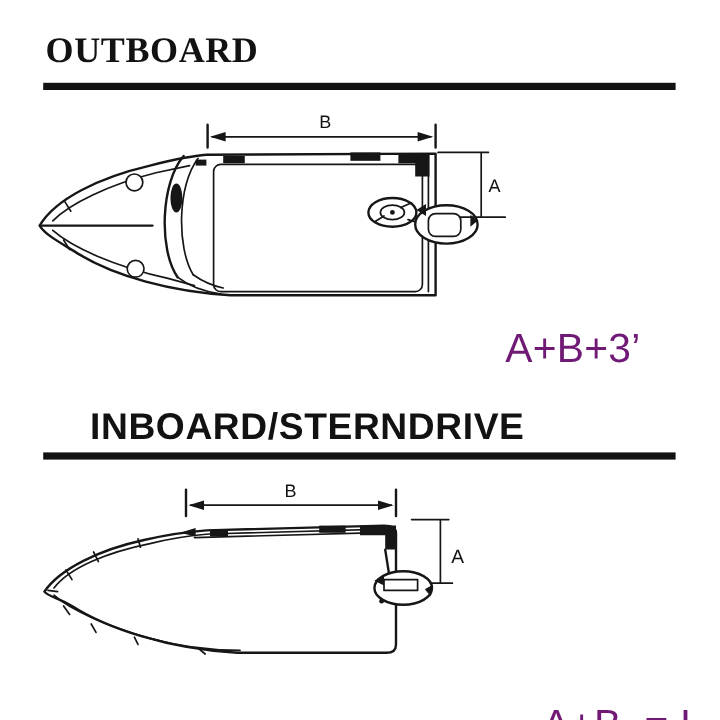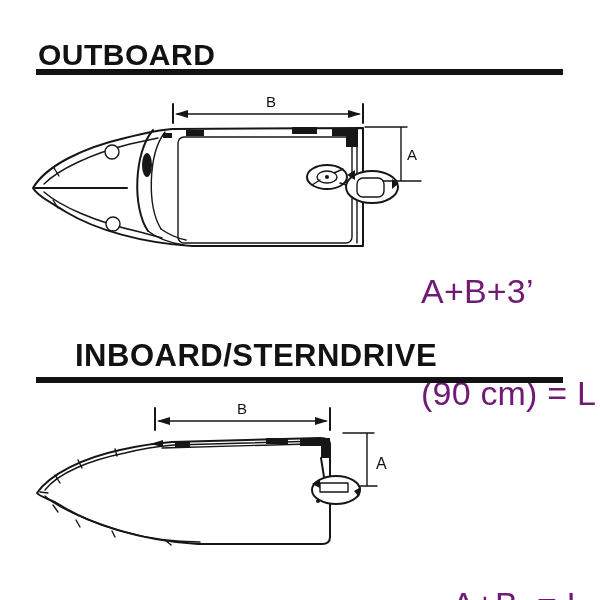--- a/index.html
+++ b/index.html
@@ -4,21 +4,21 @@
 <style>
   html,body{margin:0;padding:0;background:#fff;}
   .canvas{
     position:relative;width:600px;height:600px;background:#ffffff;
     font-family:"Liberation Sans", sans-serif;color:#121212;overflow:hidden;
   }
   .sec-title{
     position:absolute;left:38px;margin:0;font-weight:700;color:#121212;
     font-size:30px;letter-spacing:.5px;line-height:1;white-space:nowrap;
   }
-  #outboard-title{top:40px;}
+  #outboard-title{top:28px;font-family:Liberation Serif, serif;}
   #inboard-title{top:340px;font-size:31px;margin-left:37px;}
   .title-rule{position:absolute;left:36px;width:527px;height:6px;background:#121212;}
   #outboard-rule{top:69px;}
   #inboard-rule{top:377px;}
   .diagram{position:absolute;left:0;}
   #outboard-svg{top:85px;width:600px;height:195px;}
   #inboard-svg{top:395px;width:600px;height:175px;}
   .formula{
     position:absolute;font-size:34px;line-height:34px;color:#701a75;
     letter-spacing:.2px;white-space:pre;
@@ -94,21 +94,20 @@
     </g>
 
     <g>
       <path class="ln thin" d="M 401 127 L 401 181 M 365 127 L 407 127 M 383 181 L 421 181"></path>
       <text x="407" y="160" font-size="15">A</text>
     </g>
   </svg>
 
   <div class="formula" id="outboard-formula">
     <span>A+B+3’</span>
-    <span>(90 cm) = L</span>
   </div>
 
   <h1 class="sec-title" id="inboard-title">INBOARD/STERNDRIVE</h1>
   <div class="title-rule" id="inboard-rule"></div>
 
   <svg class="diagram" id="inboard-svg" viewBox="0 395 600 175">
 
     <g>
       <path class="ln wh" d="M 37 493 C 50 474, 83 458, 120 450 C 142 445, 158 443, 172 442
                              L 320 438 Q 330 438 330 444 L 330 537 Q 330 544 322 544

